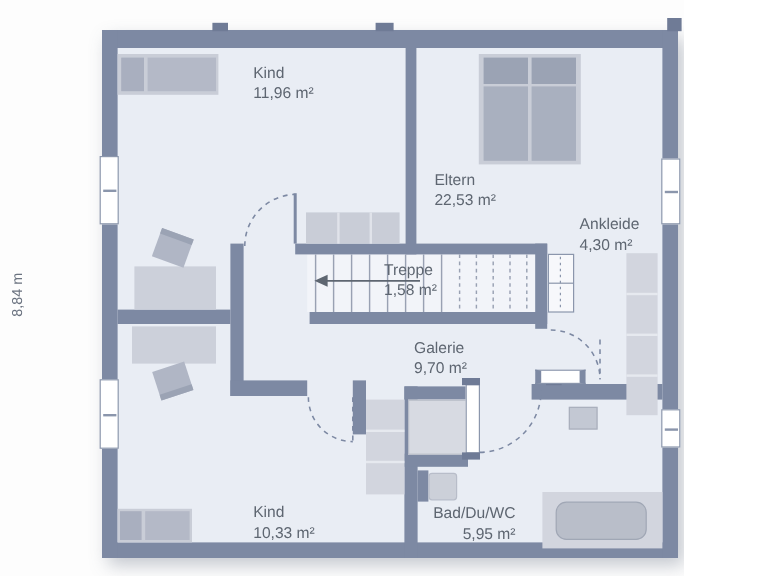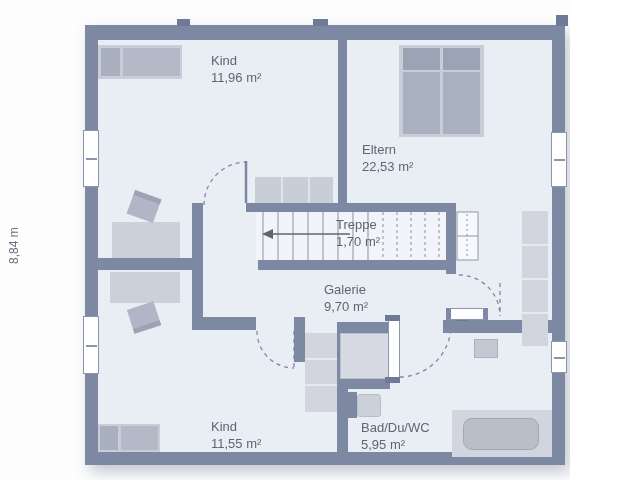--- a/index.html
+++ b/index.html
@@ -158,32 +158,36 @@
   </svg>
 
   <div class="label" style="left:211px;top:52px;">
     <span class="nm">Kind</span>
     <span class="nm">11,96 m²</span>
   </div>
   <div class="label" style="left:362px;top:141px;">
     <span class="nm">Eltern</span>
     <span class="nm">22,53 m²</span>
   </div>
-  <div class="label" style="left:336px;top:216px;">
+  <div class="label" style="left:483px;top:178px;">
+    <span class="nm">Ankleide</span>
+    <span class="nm">4,30 m²</span>
+  </div>
+  <div class="label" style="left:320px;top:216px;">
     <span class="nm">Treppe</span>
-    <span class="nm">1,70 m²</span>
+    <span class="nm">1,58 m²</span>
   </div>
-  <div class="label" style="left:324px;top:281px;">
+  <div class="label" style="left:345px;top:281px;">
     <span class="nm">Galerie</span>
     <span class="nm">9,70 m²</span>
   </div>
   <div class="label" style="left:211px;top:418px;">
     <span class="nm">Kind</span>
-    <span class="nm">11,55 m²</span>
+    <span class="nm">10,33 m²</span>
   </div>
-  <div class="label" style="left:361px;top:419px;">
+  <div class="label" style="left:361px;top:419px;text-align:right;">
     <span class="nm">Bad/Du/WC</span>
     <span class="nm">5,95 m²</span>
   </div>
 
   <div class="vlabel">8,84 m</div>
 
 </div>
 
 </body></html>

